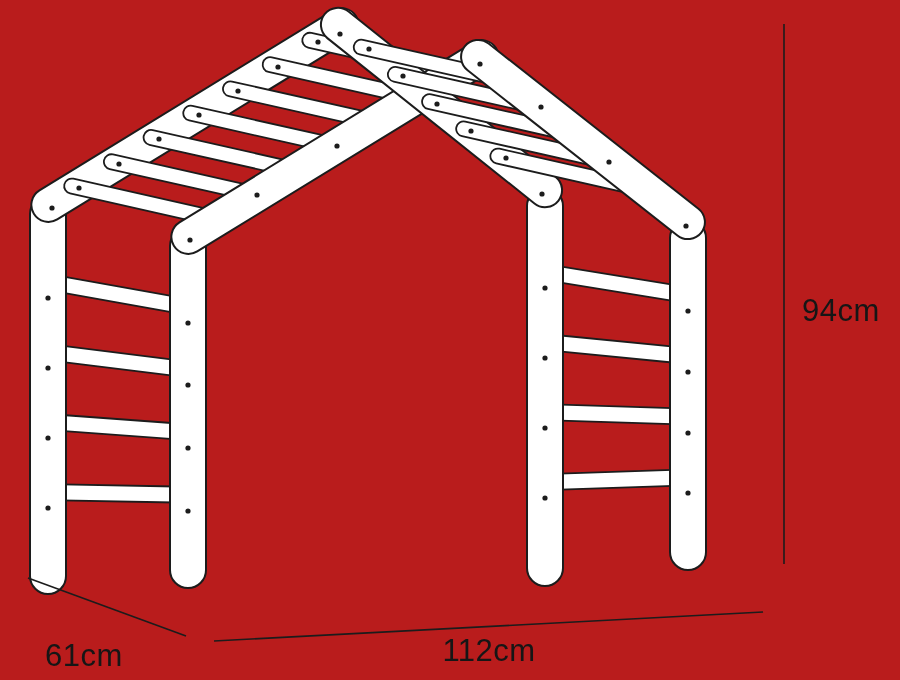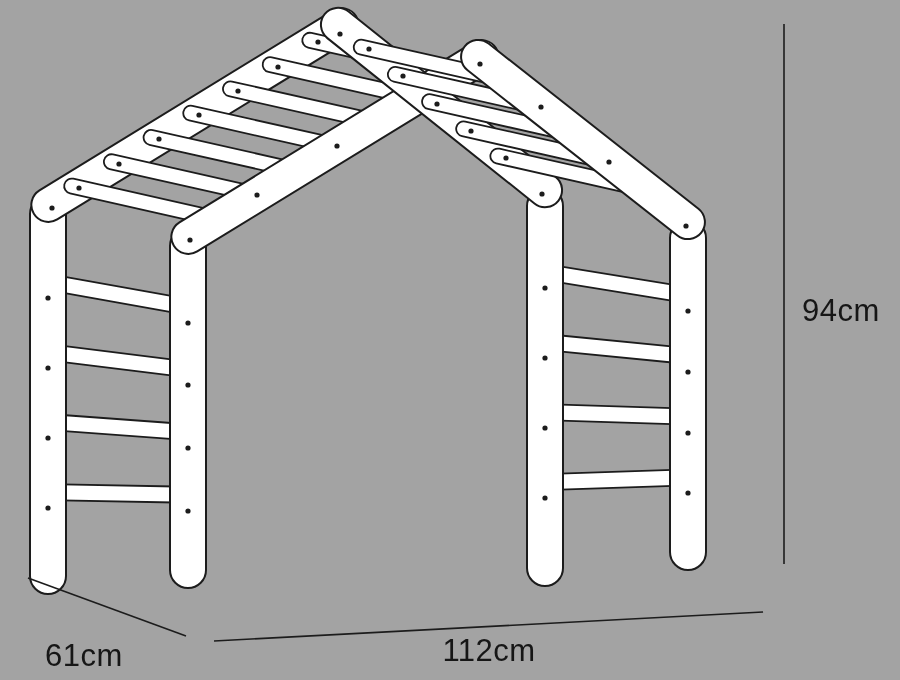--- a/index.html
+++ b/index.html
@@ -1,16 +1,16 @@
 <!DOCTYPE html>
 <html style="--color-line: #1c1c1c; --color-text: #161616; --color-fill: #ffffff;"><head>
 <meta charset="utf-8">
 <style>
   html,body{margin:0;padding:0;background:#ffffff;}
-  .stage{position:relative;width:900px;height:680px;background:#a3a3a3;overflow:hidden;
+  .stage{position:relative;width:900px;height:680px;background:#b91c1c;overflow:hidden;
          font-family:"Liberation Sans",sans-serif;}
   svg{display:block}
   .rail{fill:#ffffff;stroke:var(--color-line,#1c1c1c);stroke-width:2;stroke-linejoin:round;}
   .rung{fill:#ffffff;stroke:var(--color-line,#1c1c1c);stroke-width:1.8;stroke-linejoin:round;}
   .dot{fill:var(--color-line,#1c1c1c);stroke:none;}
   .dim{stroke:var(--color-line,#1c1c1c);stroke-width:1.6;fill:none;}
   .dim-label{font-family:"Liberation Sans",sans-serif;font-size:31px;font-weight:500;
              fill:var(--color-text,#161616);letter-spacing:.5px;}
 </style>
 </head>

